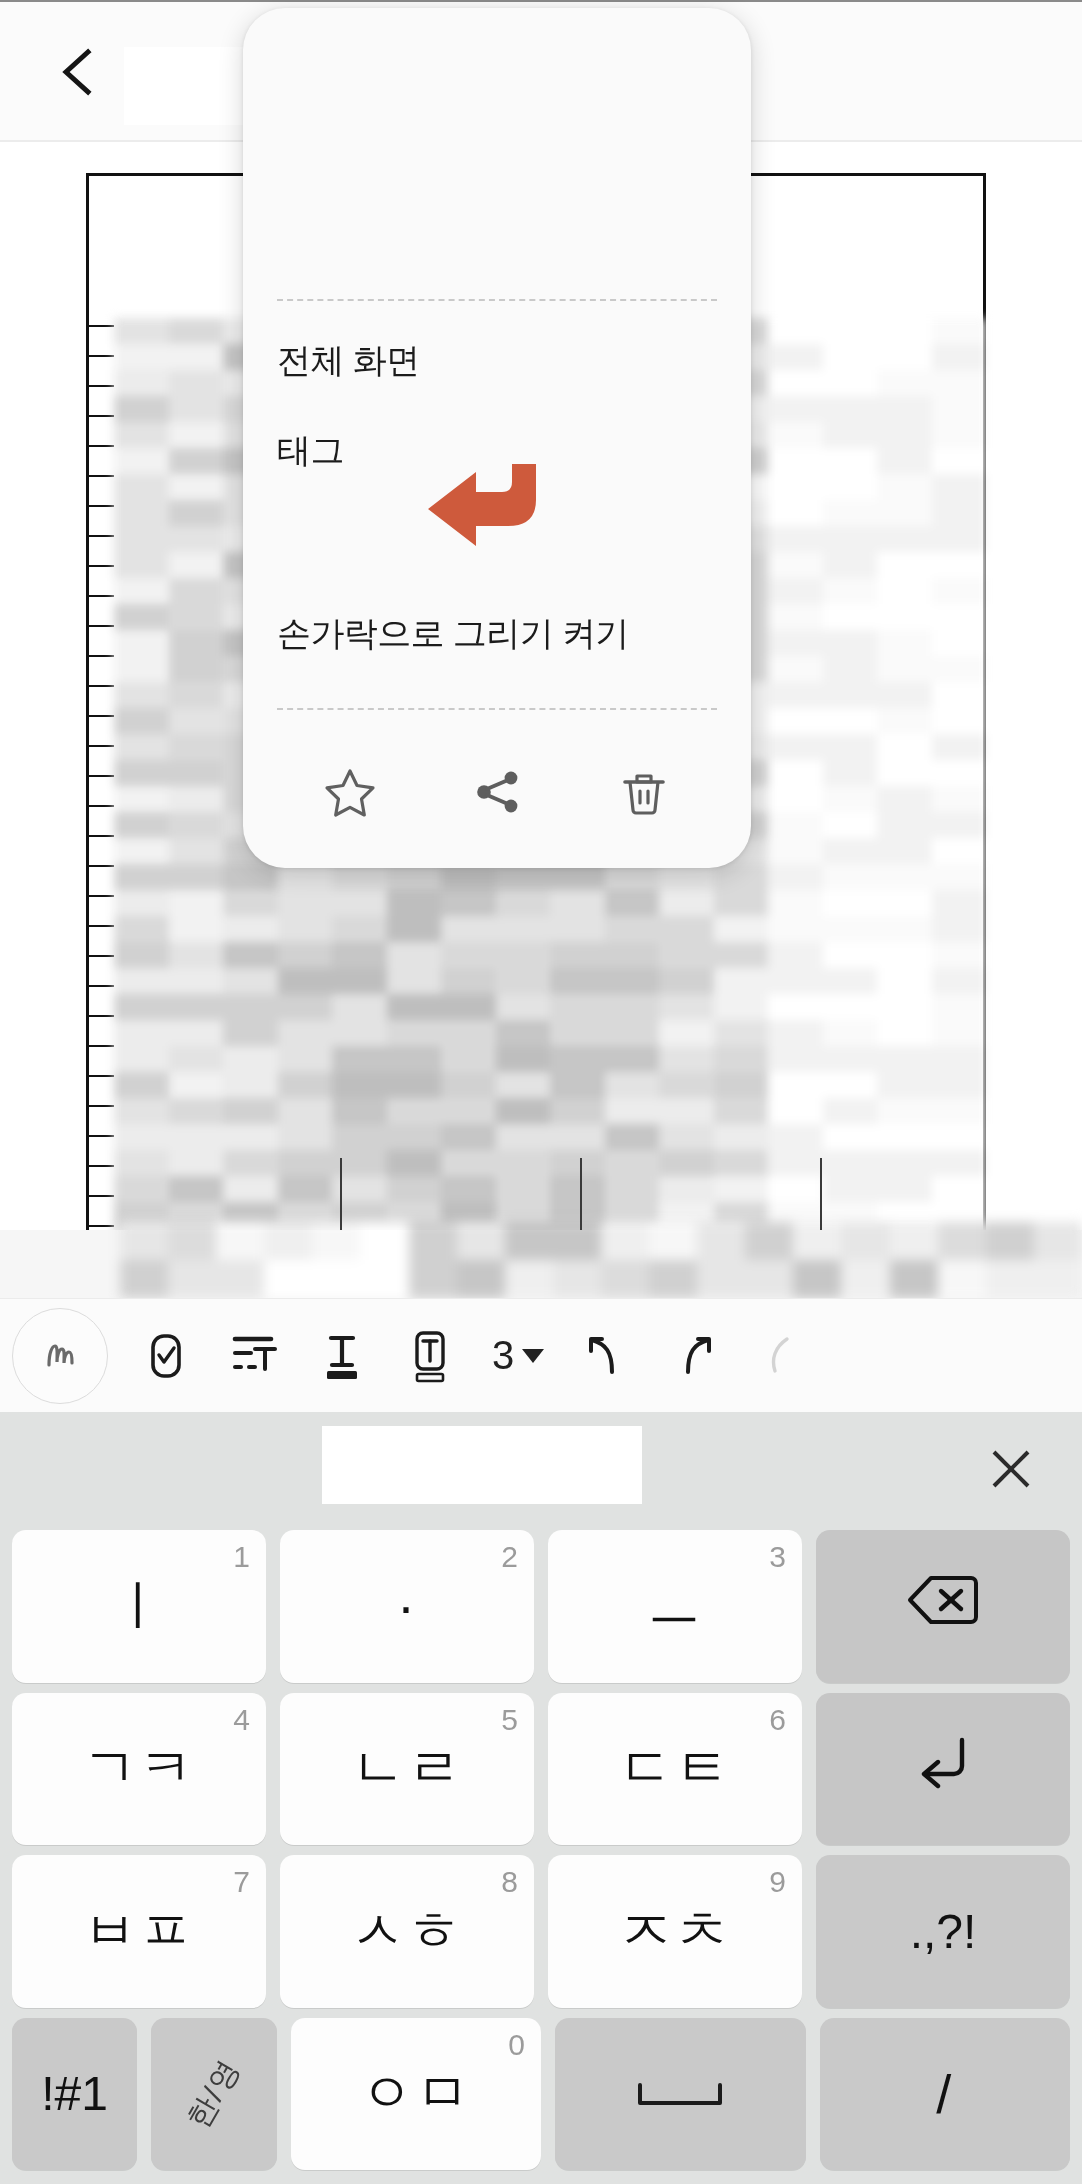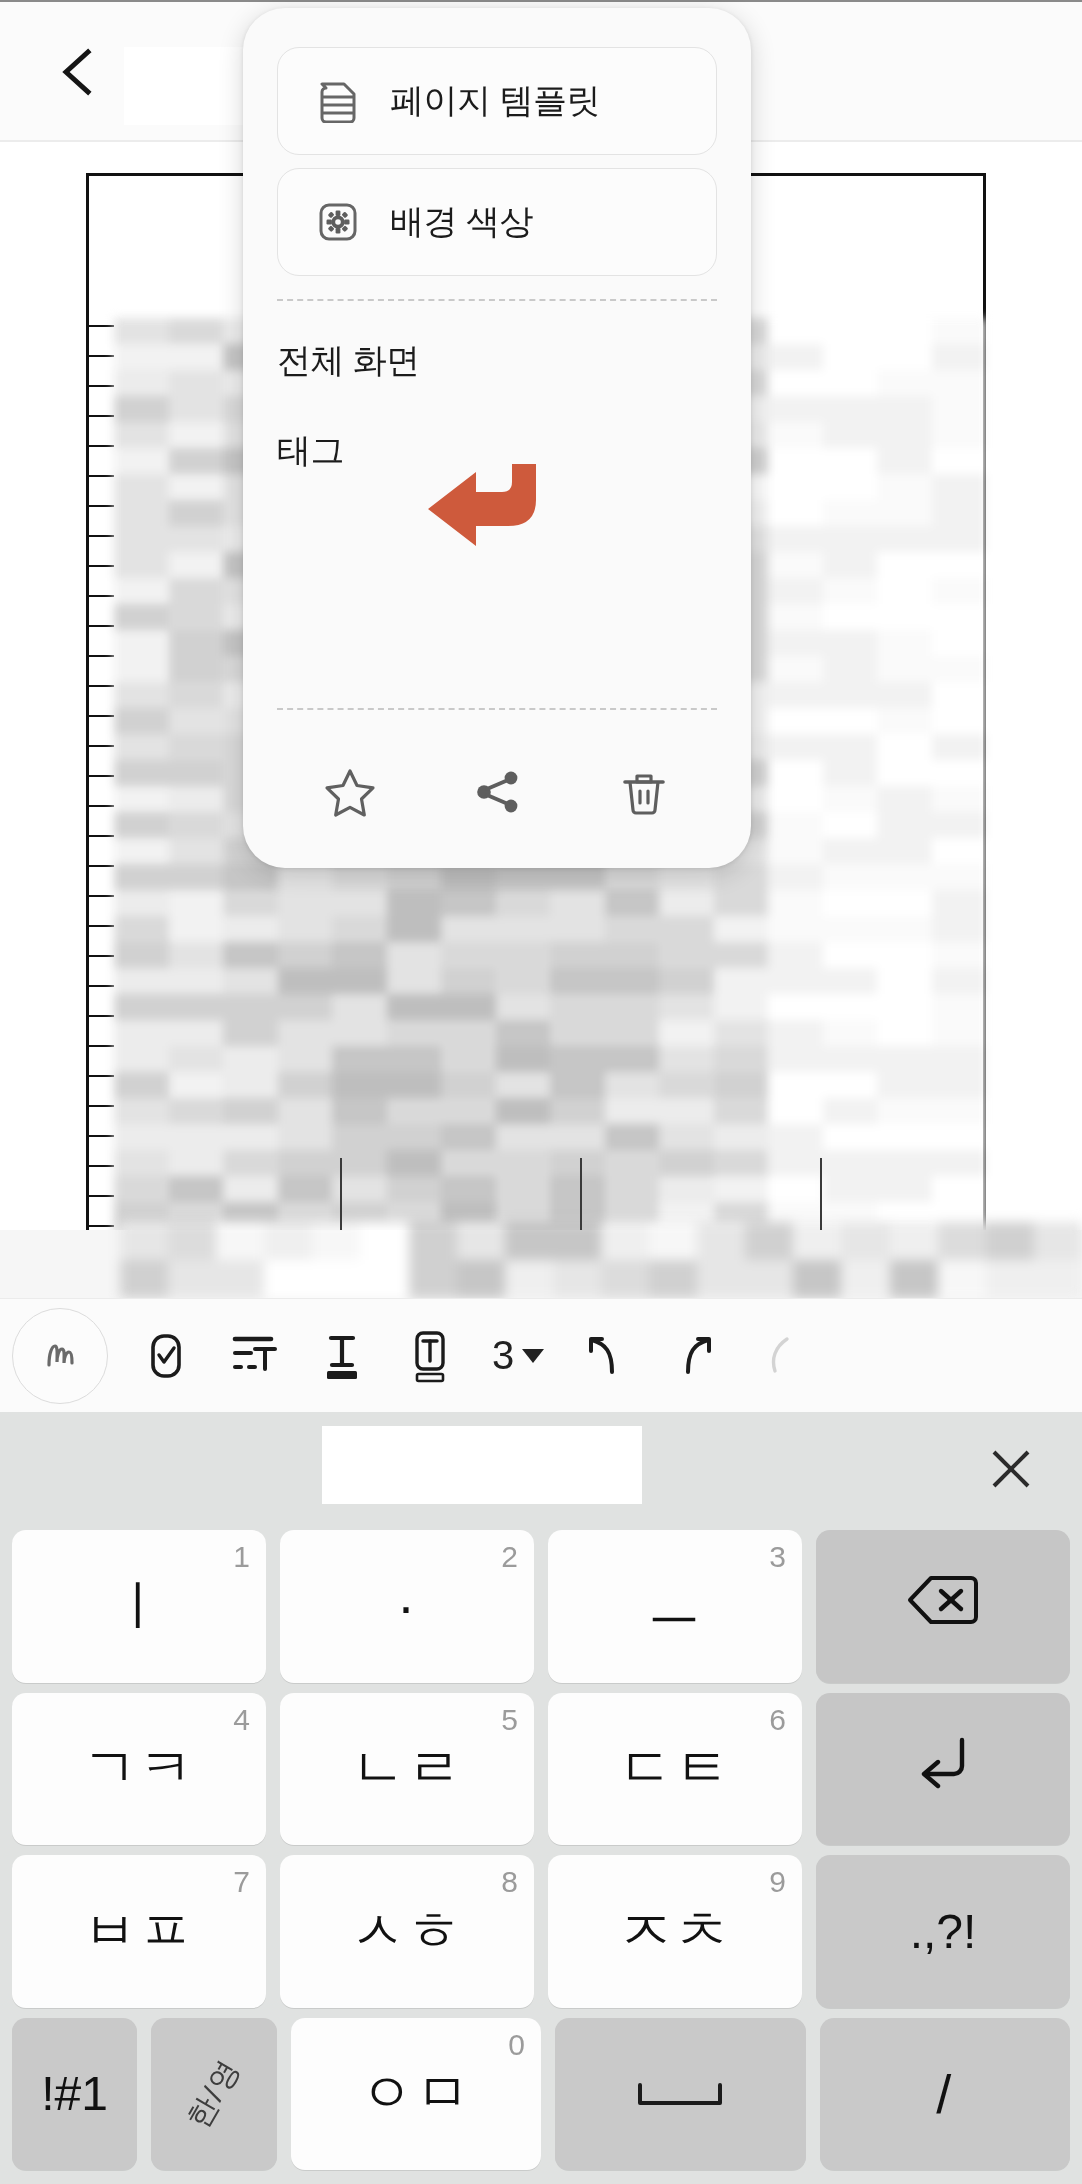--- a/index.html
+++ b/index.html
@@ -942,57 +942,27 @@
     <div class="kebab-menu">
       <i></i>
       <i></i>
       <i></i>
     </div>
     <div class="hdr-underline"></div>
   </div>
 
   <div class="ctx-menu">
 
-    <div class="ctx-card ctx-card-1">
-      <span class="ico">
-        <svg width="42" height="44" viewBox="0 0 42 44" aria-hidden="true">
-          <path d="M5 5 h22 l10 10 v24 a4 4 0 0 1 -4 4 h-24 a4 4 0 0 1 -4 -4 v-26 a4 4 0 0 1 4 -4 z" fill="none" stroke="#666" stroke-width="3" stroke-linejoin="round"></path>
-          <line x1="5" y1="18" x2="37" y2="18" stroke="#666" stroke-width="3"></line>
-          <line x1="5" y1="26" x2="37" y2="26" stroke="#666" stroke-width="3"></line>
-          <line x1="5" y1="34" x2="37" y2="34" stroke="#666" stroke-width="3"></line>
-        </svg>
-      </span>
-      <span class="lbl">페이지 템플릿</span>
-    </div>
-
-    <div class="ctx-card ctx-card-2">
-      <span class="ico">
-        <svg width="42" height="42" viewBox="0 0 42 42" aria-hidden="true">
-          <rect x="4" y="4" width="34" height="34" rx="8" fill="none" stroke="#666" stroke-width="3"></rect>
-          <g fill="#5e5e5e">
-            <circle cx="21" cy="21" r="6.6"></circle>
-            <rect x="18.6" y="9.5" width="4.8" height="5.4" rx="1.2"></rect>
-            <rect x="18.6" y="27.1" width="4.8" height="5.4" rx="1.2"></rect>
-            <rect x="9.5" y="18.6" width="5.4" height="4.8" rx="1.2"></rect>
-            <rect x="27.1" y="18.6" width="5.4" height="4.8" rx="1.2"></rect>
-            <rect x="11.6" y="11.6" width="5" height="4.6" rx="1.2" transform="rotate(-45 14.1 13.9)"></rect>
-            <rect x="25.4" y="25.4" width="5" height="4.6" rx="1.2" transform="rotate(-45 27.9 27.7)"></rect>
-            <rect x="25.4" y="11.6" width="5" height="4.6" rx="1.2" transform="rotate(45 27.9 13.9)"></rect>
-            <rect x="11.6" y="25.4" width="5" height="4.6" rx="1.2" transform="rotate(45 14.1 27.7)"></rect>
-          </g>
-          <circle cx="21" cy="21" r="2.8" fill="#fcfcfc"></circle>
-        </svg>
-      </span>
-      <span class="lbl">배경 색상</span>
-    </div>
+
 
     <div class="ctx-divider ctx-div-1"></div>
 
     <div class="ctx-item ctx-item-1">태그</div>
     <div class="ctx-item ctx-item-0">전체 화면</div>
+    <div class="ctx-item ctx-item-3">손가락으로 그리기 켜기</div>
 
     <div class="ctx-divider ctx-div-2"></div>
 
     <div class="ctx-actions">
       <span class="act">
         <svg width="54" height="54" viewBox="0 0 54 54" aria-hidden="true">
           <path d="M27 6 L34 20.5 L50 22.8 L38.5 34 L41.3 50 L27 42.4 L12.7 50 L15.5 34 L4 22.8 L20 20.5 Z" fill="none" stroke="#606060" stroke-width="3.2" stroke-linejoin="round"></path>
         </svg>
       </span>
       <span class="act">

